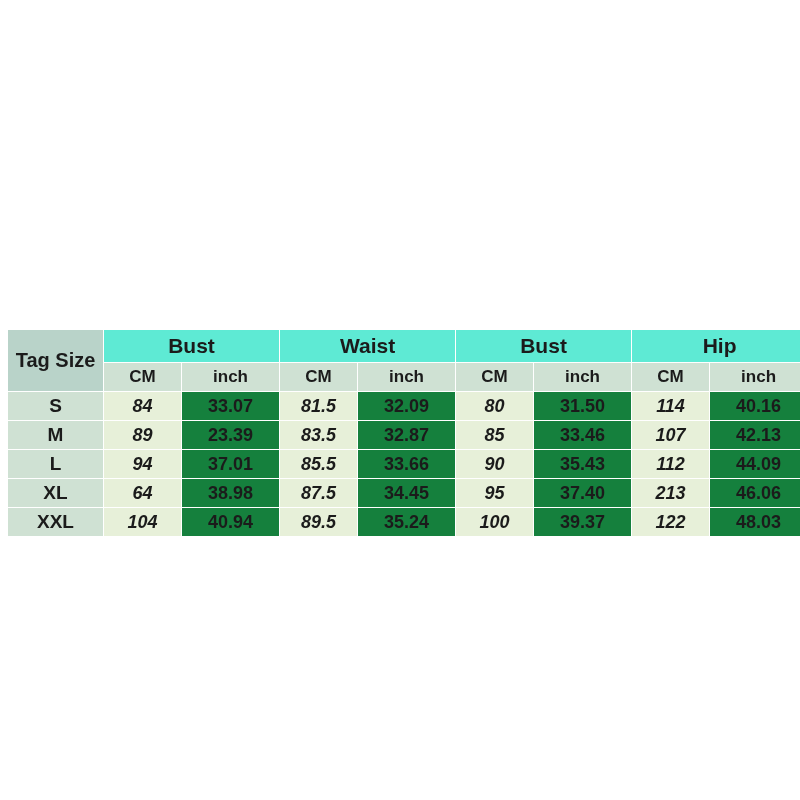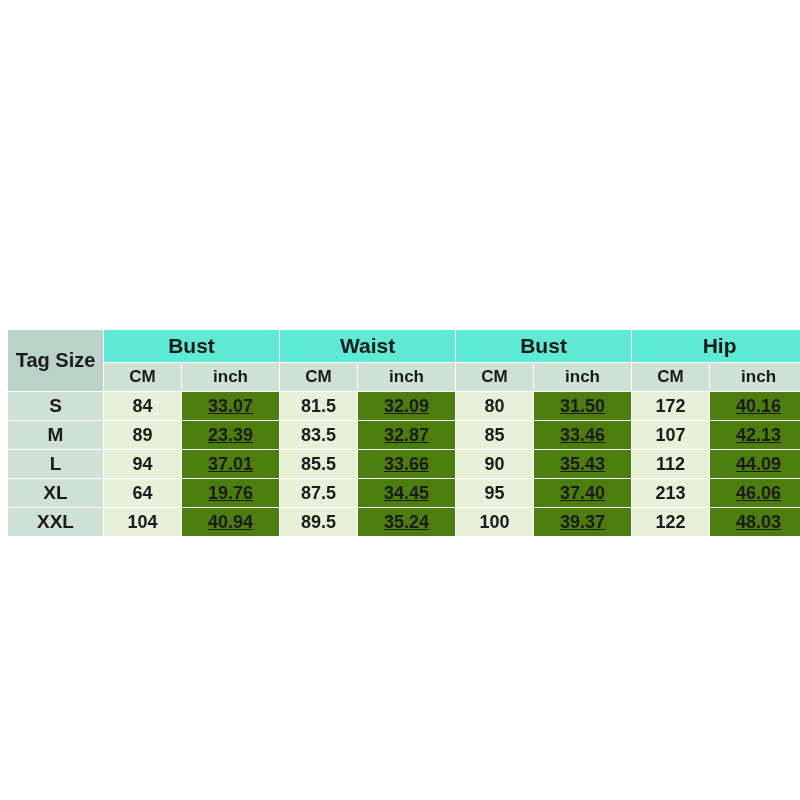--- a/index.html
+++ b/index.html
@@ -58,26 +58,26 @@
   }
   .row-label {
     background: #cfe1d3;
     height: 28px;
     font-size: 19px;
   }
   .cell-cm {
     background: #e7f0d9;
     height: 28px;
     font-size: 18px;
+    font-style: italic;
   }
   .cell-inch {
-    background: #4d7c0f;
+    background: #15803d;
     height: 28px;
     font-size: 18px;
-    text-decoration: underline;
   }
   col.c-cm { width: 78px; }
   col.c-inch { width: 98px; }
 </style>
 </head>
 <body>
 
 <div id="page">
   <div id="table-wrap">
     <table class="size-chart">
@@ -113,21 +113,21 @@
       </thead>
       <tbody>
         <tr>
           <td class="row-label">S</td>
           <td class="cell-cm">84</td>
           <td class="cell-inch">33.07</td>
           <td class="cell-cm">81.5</td>
           <td class="cell-inch">32.09</td>
           <td class="cell-cm">80</td>
           <td class="cell-inch">31.50</td>
-          <td class="cell-cm">172</td>
+          <td class="cell-cm">114</td>
           <td class="cell-inch">40.16</td>
         </tr>
         <tr>
           <td class="row-label">M</td>
           <td class="cell-cm">89</td>
           <td class="cell-inch">23.39</td>
           <td class="cell-cm">83.5</td>
           <td class="cell-inch">32.87</td>
           <td class="cell-cm">85</td>
           <td class="cell-inch">33.46</td>
@@ -141,21 +141,21 @@
           <td class="cell-cm">85.5</td>
           <td class="cell-inch">33.66</td>
           <td class="cell-cm">90</td>
           <td class="cell-inch">35.43</td>
           <td class="cell-cm">112</td>
           <td class="cell-inch">44.09</td>
         </tr>
         <tr>
           <td class="row-label">XL</td>
           <td class="cell-cm">64</td>
-          <td class="cell-inch">19.76</td>
+          <td class="cell-inch">38.98</td>
           <td class="cell-cm">87.5</td>
           <td class="cell-inch">34.45</td>
           <td class="cell-cm">95</td>
           <td class="cell-inch">37.40</td>
           <td class="cell-cm">213</td>
           <td class="cell-inch">46.06</td>
         </tr>
         <tr>
           <td class="row-label">XXL</td>
           <td class="cell-cm">104</td>

